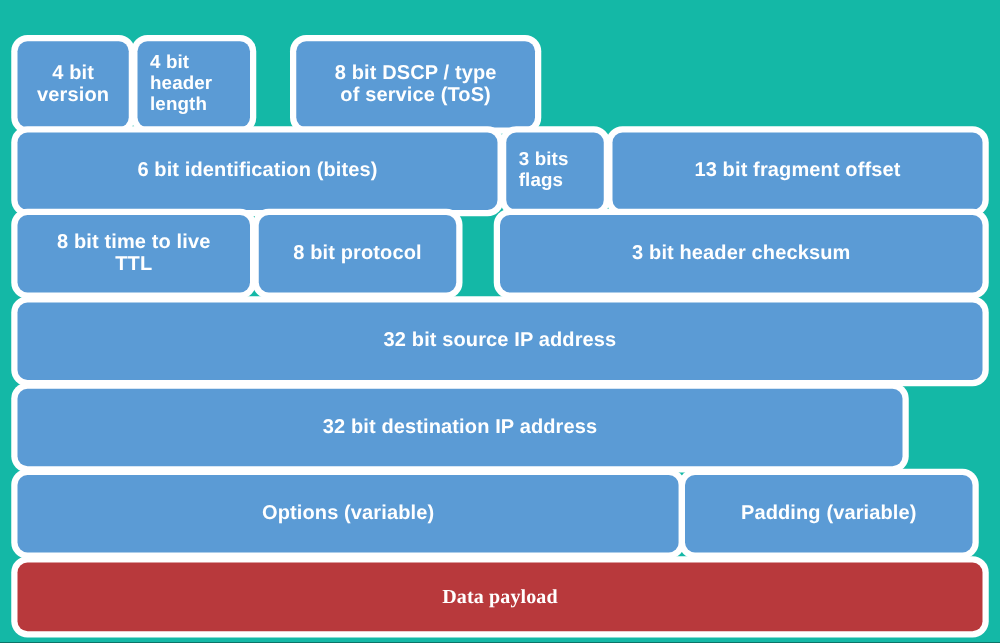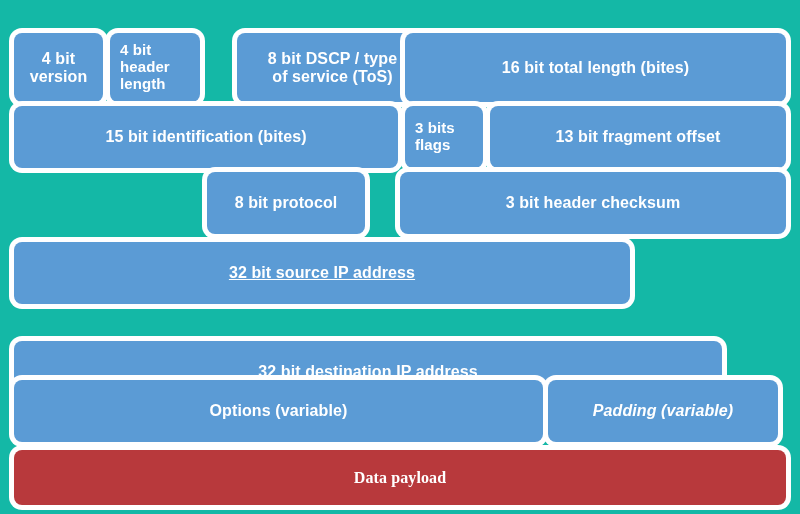--- a/index.html
+++ b/index.html
@@ -56,37 +56,38 @@
   <div class="field" style="left: 14px; top: 33px; width: 89px; height: 69px; white-space: pre-line;">4 bit
 version</div>
 
   <div class="field align-left small" style="left: 110px; top: 33px; width: 90px; height: 69px; white-space: pre-line;">4 bit
 header
 length</div>
 
   <div class="field" style="left: 207px; top: 33px; width: 191px; height: 69px; white-space: pre-line; margin-left: 30px;">8 bit DSCP / type
 of service (ToS)</div>
 
-  <div class="field" style="left:405px; top:33px; width:381px; height:69px;">16 bit total length (bites)</div>
 
-  <div class="field" style="left:14px; top:106px; width:384px; height:62px;">15 bit identification (bites)</div>
+  <div class="field" style="left:14px; top:106px; width:384px; height:62px;">6 bit identification (bites)</div>
 
   <div class="field align-left small" style="left: 405px; top: 106px; width: 78px; height: 62px; white-space: pre-line;">3 bits
 flags</div>
 
   <div class="field" style="left:490px; top:106px; width:296px; height:62px;">13 bit fragment offset</div>
 
+  <div class="field" style="left: 14px; top: 172px; width: 186px; height: 62px; white-space: pre-line;">8 bit time to live
+TTL</div>
 
   <div class="field" style="left:207px; top:172px; width:158px; height:62px;">8 bit protocol</div>
 
   <div class="field" style="left:400px; top:172px; width:386px; height:62px;">3 bit header checksum</div>
 
-  <div class="field" style="left:14px; top:242px; width:616px; height:62px;text-decoration:underline;">32 bit source IP address</div>
+  <div class="field" style="left:14px; top:242px; width:772px; height:62px;">32 bit source IP address</div>
 
-  <div class="field" style="left:14px; top:311px; width:708px; height:62px;margin-top:30px;">32 bit destination IP address</div>
+  <div class="field" style="left:14px; top:311px; width:708px; height:62px;">32 bit destination IP address</div>
 
   <div class="field" style="left:14px; top:380px; width:529px; height:62px;">Options (variable)</div>
 
-  <div class="field" style="left:548px; top:380px; width:230px; height:62px;font-style:italic;">Padding (variable)</div>
+  <div class="field" style="left:548px; top:380px; width:230px; height:62px;">Padding (variable)</div>
 
   <div class="field payload" style="left:14px; top:450px; width:772px; height:55px;font-family:Liberation Serif, serif;">Data payload</div>
 
 </div>
 
 </body></html>

